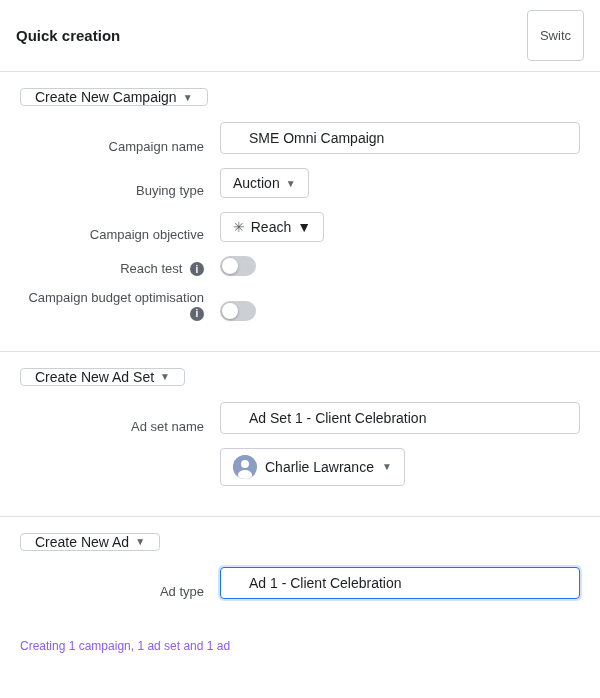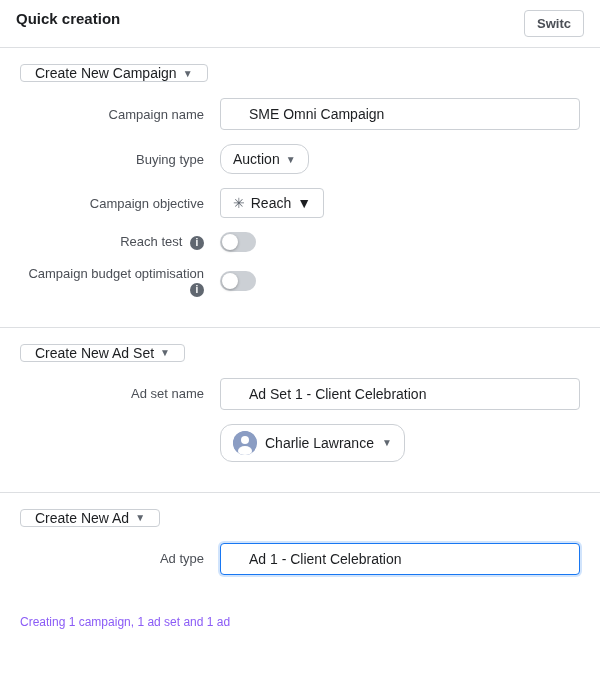--- a/index.html
+++ b/index.html
@@ -15,40 +15,40 @@
     .page-wrapper {
       background: #fff;
       width: 600px;
       min-height: 698px;
       position: relative;
     }
 
     
     .header {
       display: flex;
+      align-items: center;
       justify-content: space-between;
       padding: 10px 16px 10px 16px;
       border-bottom: 1px solid #dddfe2;
     }
 
     .header-title {
       font-size: 15px;
       font-weight: 700;
       color: #1c1e21;
     }
 
     .switch-btn {
       border: 1px solid #ccd0d5;
       background: #fff;
       color: #4b4f56;
-      padding: 5px 12px;
+      padding: 17px 12px;
       border-radius: 4px;
       cursor: pointer;
       font-size: 13px;
-      font-weight: bold;
     }
 
     
     .section {
       padding: 16px 20px;
       border-bottom: 1px solid #dddfe2;
     }
 
     .section-header-btn {
       display: inline-flex;
@@ -69,21 +69,21 @@
       color: #606770;
     }
 
     
     .form-rows {
       margin-top: 16px;
     }
 
     .form-row {
       display: flex;
-      align-items: center;
+      align-items: flex-end;
       margin-bottom: 14px;
     }
 
     .form-label {
       width: 200px;
       text-align: right;
       padding-right: 16px;
       color: #4b4f56;
       font-size: 13px;
       flex-shrink: 0;
@@ -117,21 +117,21 @@
 
     
     .dropdown-btn {
       display: inline-flex;
       align-items: center;
       gap: 6px;
       border: 1px solid #ccd0d5;
       background: #fff;
       color: #1c1e21;
       padding: 6px 12px;
-      border-radius: 12px;
+      border-radius: 4px;
       cursor: pointer;
       font-size: 14px;
     }
 
     .dropdown-btn .caret {
       font-size: 10px;
       color: #606770;
     }
 
     

